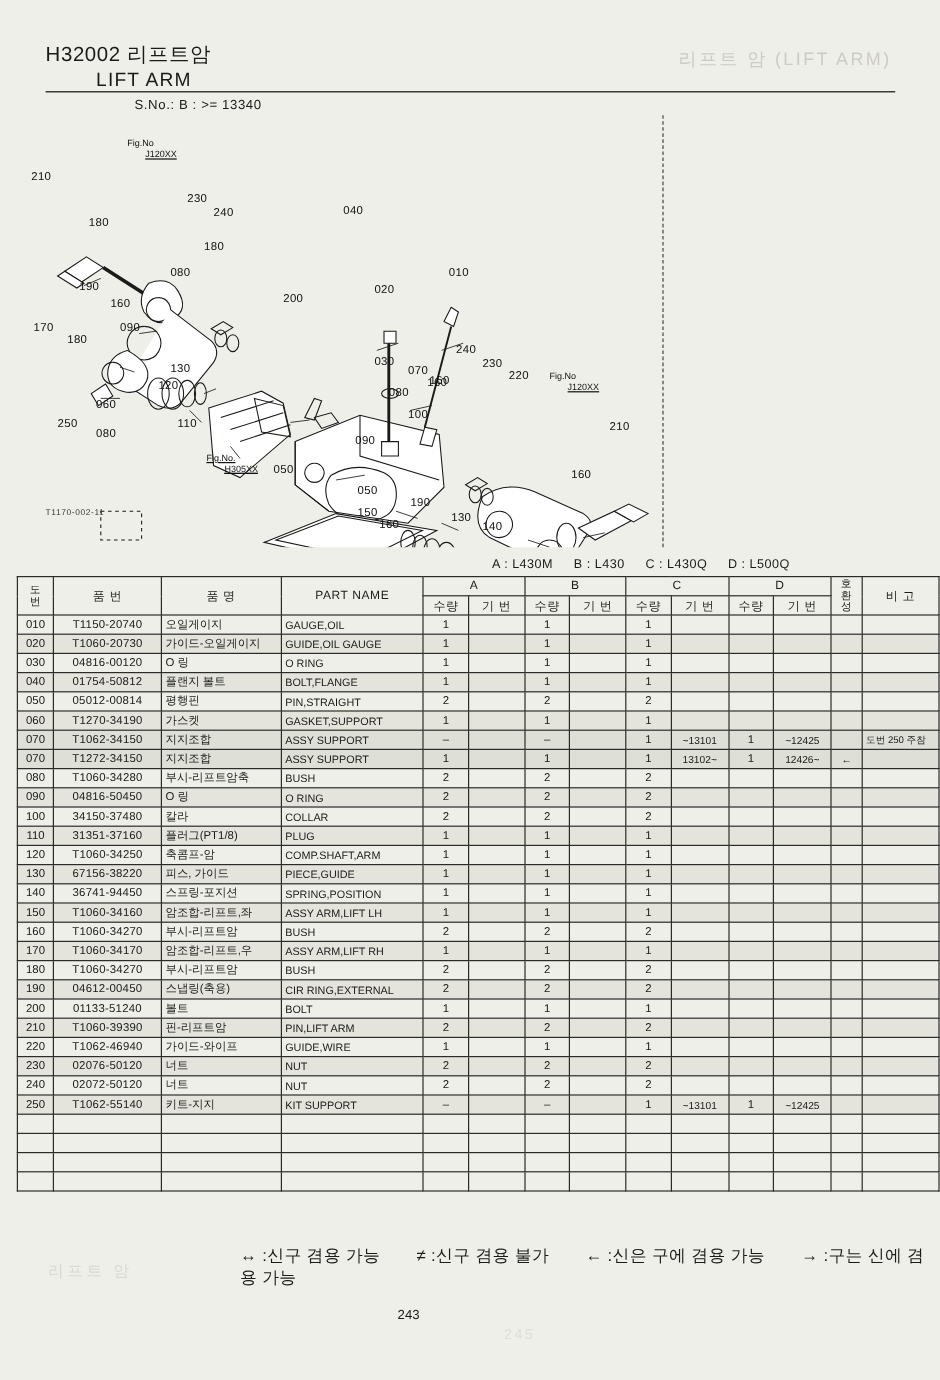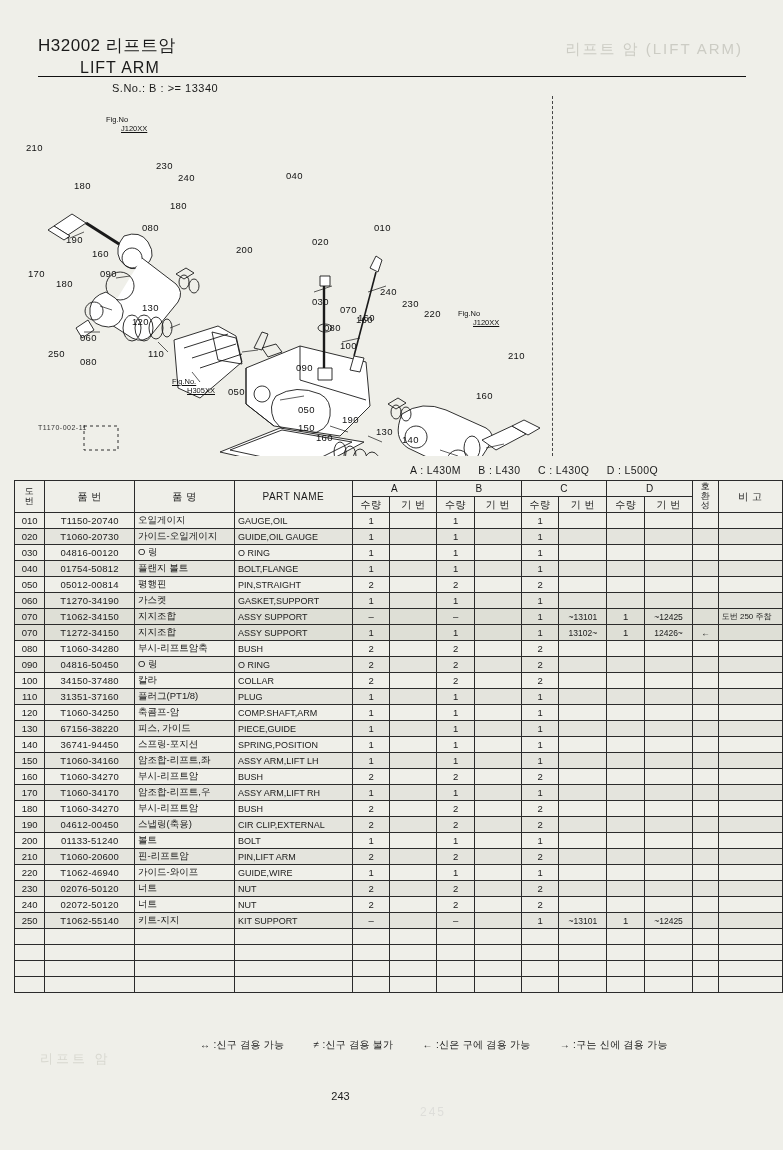--- a/index.html
+++ b/index.html
@@ -88,21 +88,21 @@
   .col-ho{width:22px;text-align:center;font-size:8.5px;}
   .col-bigo{width:60px;text-align:left;font-size:8px;}
   tr.alt td{background:#e4e4dd;}
   tr.hl td{background:#dedfd6;}
   .vert{
     font-size:9px;line-height:1.05;
   }
   
   .legend{
     position:absolute;left:200px;top:1038px;
-    font-size:10px;letter-spacing:.3px;
+    font-size:14px;letter-spacing:.3px;
   }
   .legend span{margin-right:26px;}
   .pagenum{
     position:absolute;left:0;top:1090px;width:681px;text-align:center;
     font-size:11px;
   }
   .ghost2{
     position:absolute;left:40px;top:1050px;font-size:13px;color:#d8d8d0;letter-spacing:3px;
   }
   .ghost3{
@@ -610,21 +610,21 @@
           <td class="col-g"></td>
           <td class="col-q"></td>
           <td class="col-g"></td>
           <td class="col-ho"></td>
           <td class="col-bigo"></td>
         </tr>
         <tr class="alt">
           <td class="col-do">190</td>
           <td class="col-pno">04612-00450</td>
           <td class="col-pname-k">스냅링(축용)</td>
-          <td class="col-pname-e">CIR CLIP,EXTERNAL</td>
+          <td class="col-pname-e">CIR RING,EXTERNAL</td>
           <td class="col-q">2</td>
           <td class="col-g"></td>
           <td class="col-q">2</td>
           <td class="col-g"></td>
           <td class="col-q">2</td>
           <td class="col-g"></td>
           <td class="col-q"></td>
           <td class="col-g"></td>
           <td class="col-ho"></td>
           <td class="col-bigo"></td>
@@ -640,21 +640,21 @@
           <td class="col-g"></td>
           <td class="col-q">1</td>
           <td class="col-g"></td>
           <td class="col-q"></td>
           <td class="col-g"></td>
           <td class="col-ho"></td>
           <td class="col-bigo"></td>
         </tr>
         <tr class="alt">
           <td class="col-do">210</td>
-          <td class="col-pno">T1060-20600</td>
+          <td class="col-pno">T1060-39390</td>
           <td class="col-pname-k">핀-리프트암</td>
           <td class="col-pname-e">PIN,LIFT ARM</td>
           <td class="col-q">2</td>
           <td class="col-g"></td>
           <td class="col-q">2</td>
           <td class="col-g"></td>
           <td class="col-q">2</td>
           <td class="col-g"></td>
           <td class="col-q"></td>
           <td class="col-g"></td>

